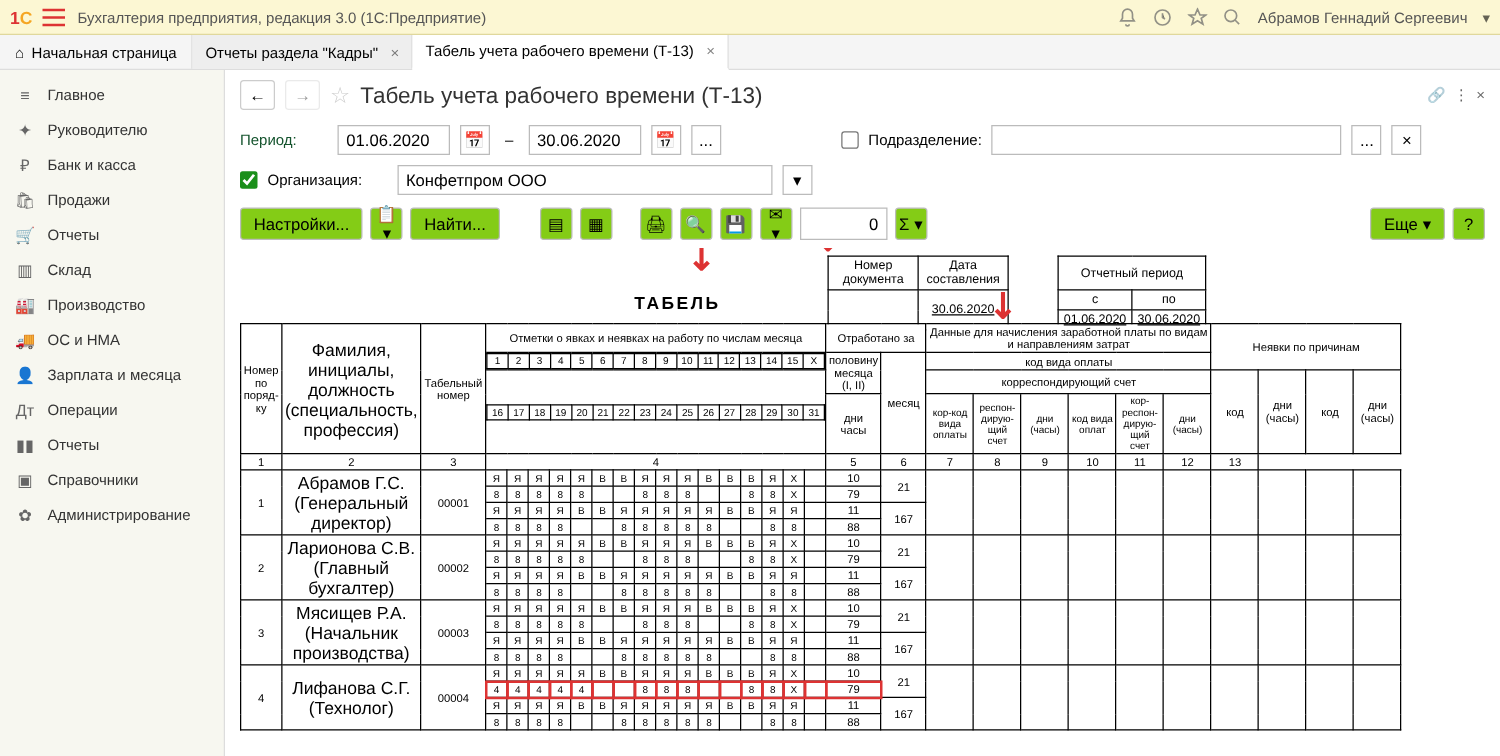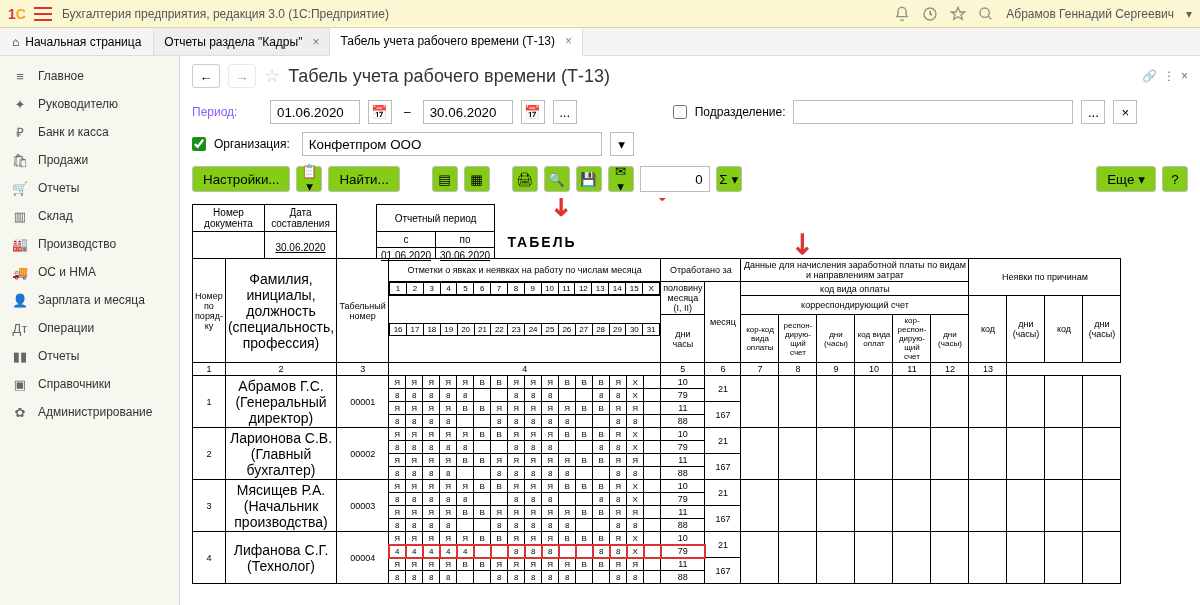--- a/index.html
+++ b/index.html
@@ -31,42 +31,42 @@
 
 .content { flex: 1; display: flex; flex-direction: column; overflow: hidden; }
 .content-hdr { display: flex; align-items: center; padding: 8px 12px; gap: 8px; }
 .nav-btn { width: 28px; height: 24px; border: 1px solid #ccc; background: #fff; cursor: pointer; display: flex; align-items: center; justify-content: center; border-radius: 3px; }
 .star { font-size: 18px; color: #ccc; cursor: pointer; }
 .h1 { font-size: 18px; color: #333; }
 .hdr-right { margin-left: auto; display: flex; gap: 6px; }
 
 
 .filter-row { display: flex; align-items: center; padding: 4px 12px; gap: 8px; }
-.lbl { color: #8b5cf6; min-width: 70px; }
+.lbl { color: #14532d; min-width: 70px; }
 .txt-in { border: 1px solid #bbb; padding: 3px 6px; background: #fff; height: 24px; }
 .date-in { width: 90px; }
 .cal-btn, .sm-btn { width: 24px; height: 24px; border: 1px solid #bbb; background: #fff; cursor: pointer; display: flex; align-items: center; justify-content: center; }
 .dash { padding: 0 4px; }
 .chk { width: 14px; height: 14px; }
 .org-in { width: 300px; }
 .subdiv-in { width: 280px; }
 
 
 .toolbar { display: flex; align-items: center; padding: 6px 12px; gap: 6px; }
 .btn-primary { background: #ffdd2d; border: 1px solid #d4b820; padding: 5px 14px; font-weight: bold; cursor: pointer; border-radius: 3px; }
 .btn { background: #84cc16; border: 1px solid #bbb; padding: 4px 10px; cursor: pointer; border-radius: 3px; height: 26px; display: flex; align-items: center; gap: 4px; }
 .tb-icon { width: 26px; padding: 4px; justify-content: center; }
 .spacer { flex: 1; }
 .num-in { width: 70px; text-align: right; border: 1px solid #bbb; height: 26px; padding: 0 6px; }
 
 
 .report-scroll { flex: 1; overflow: auto; padding: 0 12px 12px 12px; position: relative; }
 .report-inner { min-width: 1140px; }
 
-.doc-hdr-tbl { border-collapse: collapse; margin-top: 6px; }
+.doc-hdr-tbl { border-collapse: collapse; margin-left: 470px; margin-top: 6px; }
 .doc-hdr-tbl td { border: 1px solid #000; font-size: 10px; text-align: center; padding: 2px 4px; }
 .doc-hdr-tbl .lbl-cell { width: 72px; }
 .doc-hdr-tbl .gap { border: none; width: 40px; }
 
 .doc-title { text-align: center; margin: -30px 0 6px 200px; width: 300px; }
 .doc-title .t1 { font-weight: bold; font-size: 14px; letter-spacing: 2px; }
 .doc-title .t2 { font-weight: bold; font-size: 12px; }
 
 .arrow { position: absolute; color: #d33; font-size: 28px; font-weight: bold; pointer-events: none; }
 
@@ -212,21 +212,21 @@
       <input type="checkbox" class="chk" style="">
       <span>Подразделение:</span>
       <input class="txt-in subdiv-in" value="" style="">
       <button class="sm-btn">...</button>
       <button class="sm-btn">×</button>
     </div>
 
     <div class="filter-row">
       <input type="checkbox" class="chk" checked="" style="margin-left: 0px; accent-color: rgb(26, 143, 26);">
       <span>Организация:</span>
-      <input class="txt-in org-in" style="margin-left: 4px;" value="Конфетпром ООО">
+      <input class="txt-in org-in" style="margin-left: 20px;" value="Конфетпром ООО">
       <button class="sm-btn">▾</button>
     </div>
 
     <div class="toolbar">
       <button class="btn">Настройки...</button>
       <button class="btn tb-icon">📋▾</button>
       <button class="btn">Найти...</button>
       <span style="width:20px"></span>
       <button class="btn tb-icon">▤</button>
       <button class="btn tb-icon">▦</button>

